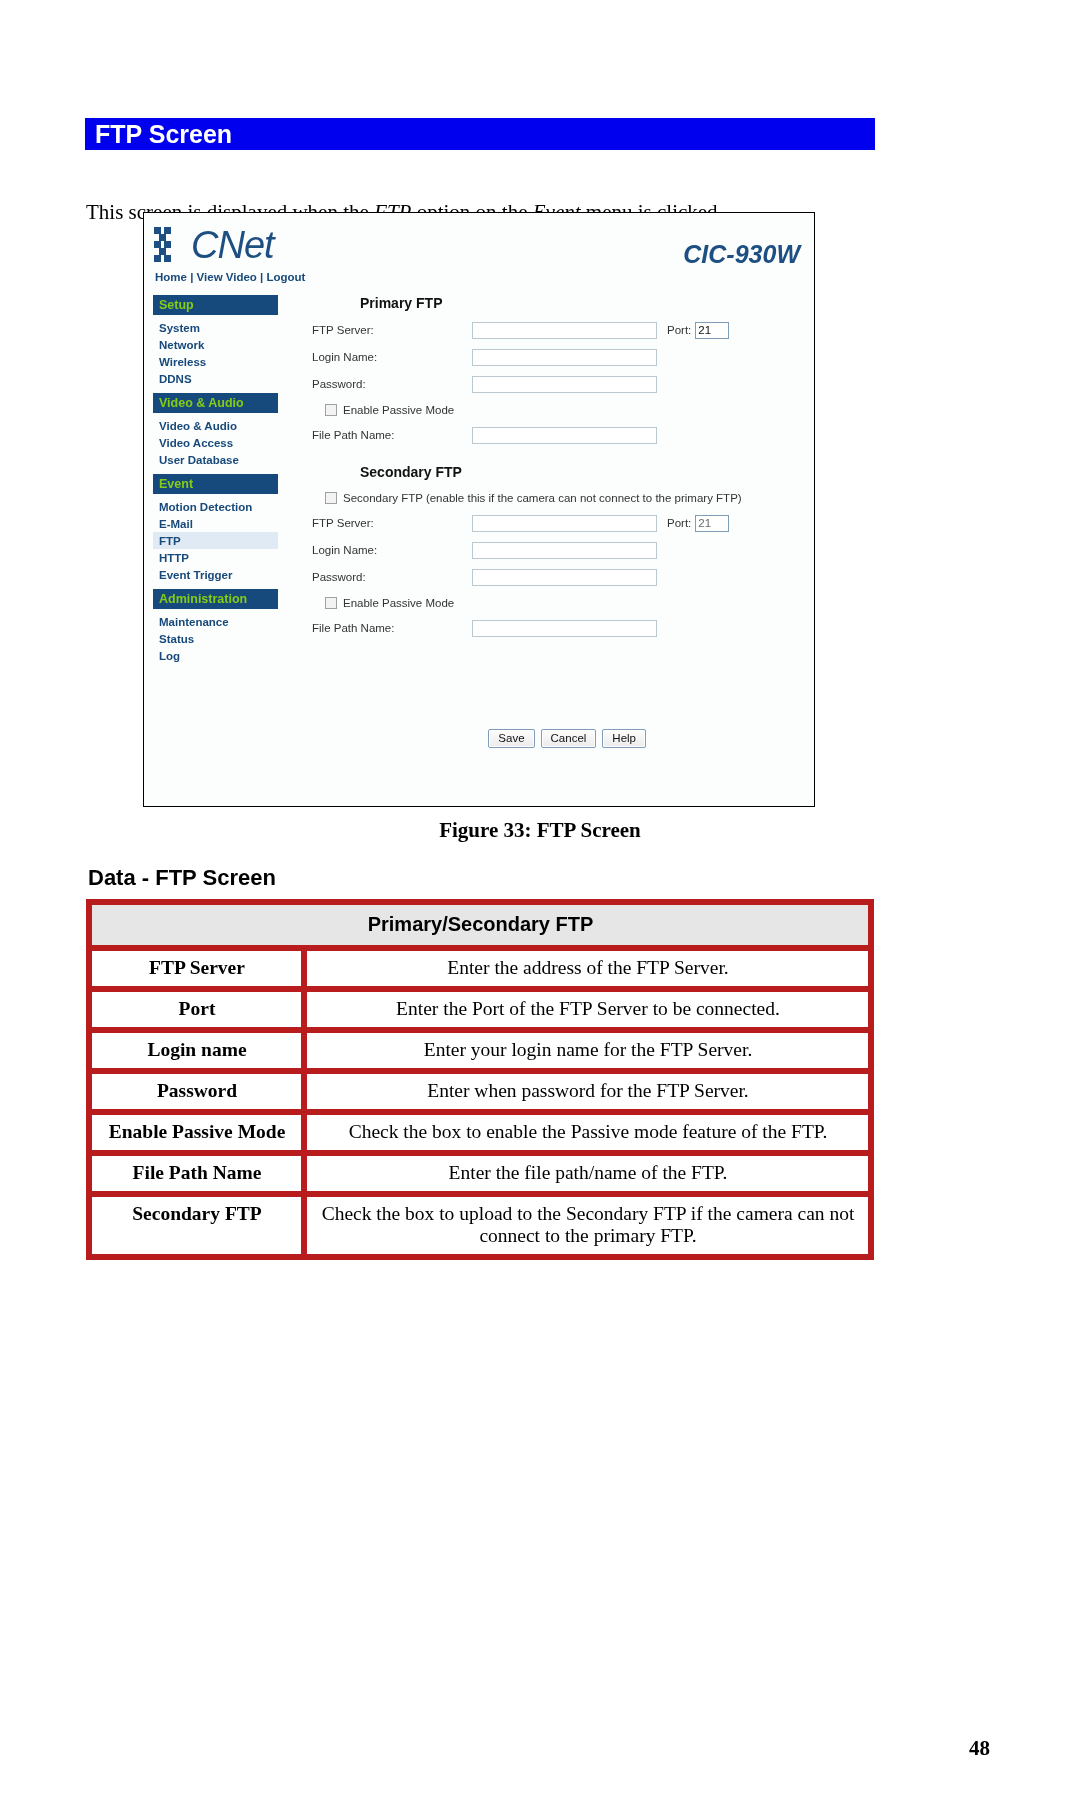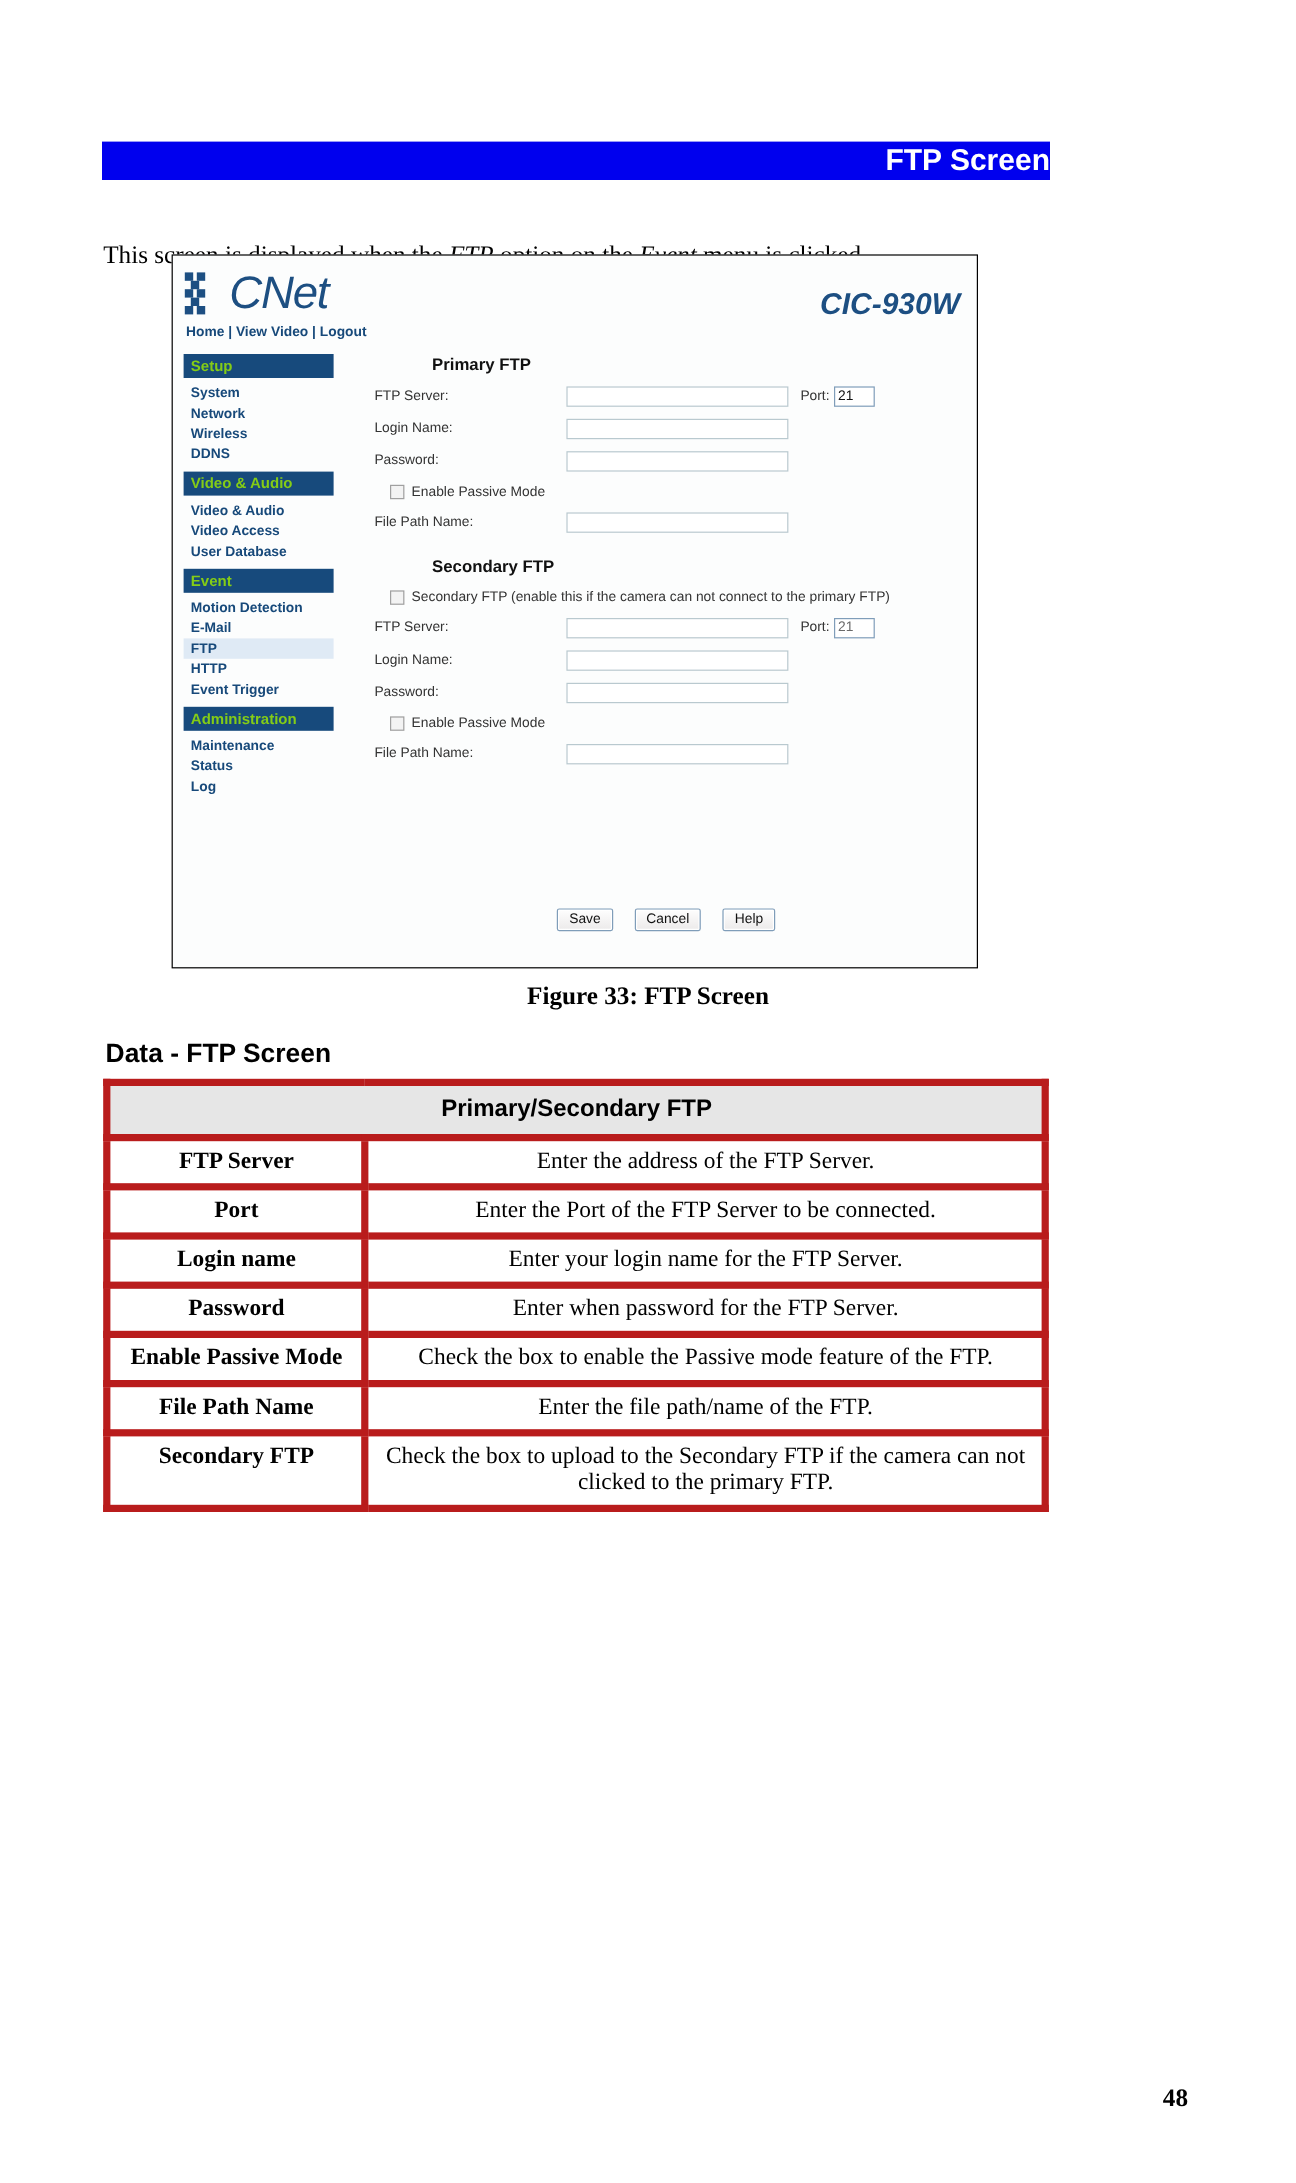--- a/index.html
+++ b/index.html
@@ -26,21 +26,20 @@
   
   .section-bar {
     position: absolute;
     left: 85px;
     top: 118px;
     width: 790px;
     height: 32px;
     background: #0000ee;
     display: flex;
     align-items: center;
-    justify-content: flex-end;
   }
   .section-bar .title {
     font-family: "Liberation Sans", sans-serif;
     font-weight: bold;
     font-size: 25px;
     color: #ffffff;
     padding-left: 10px;
     letter-spacing: 0px;
   }
 
@@ -213,23 +212,23 @@
   }
   .chk-lbl {
     font-size: 11.5px;
     color: #333;
   }
   .spacer-sec { height: 14px; }
 
   .btn-row {
     position: absolute;
     left: 168px;
-    top: 544px;
-    display: flex;
-    gap: 18px;
+    top: 516px;
+    display: flex;
+    gap: 6px;
   }
   .btn {
     border: 1px solid #7f9db9;
     background: linear-gradient(#fefefe, #eceaea);
     font-family: "Liberation Sans", sans-serif;
     font-size: 11.5px;
     color: #111;
     padding: 2px 9px 3px 9px;
     border-radius: 2px;
     box-shadow: 0 0 0 1px #ffffff inset;
@@ -468,20 +467,20 @@
       <tr>
         <td class="key">Enable Passive Mode</td>
         <td>Check the box to enable the Passive mode feature of the FTP.</td>
       </tr>
       <tr>
         <td class="key">File Path Name</td>
         <td>Enter the file path/name of the FTP.</td>
       </tr>
       <tr>
         <td class="key">Secondary FTP</td>
-        <td>Check the box to upload to the Secondary FTP if the camera can not clicked to the primary FTP.</td>
+        <td>Check the box to upload to the Secondary FTP if the camera can not connect to the primary FTP.</td>
       </tr>
     </tbody>
   </table>
 
   <div class="pageno">48</div>
 
 </div>
 
 </body></html>

